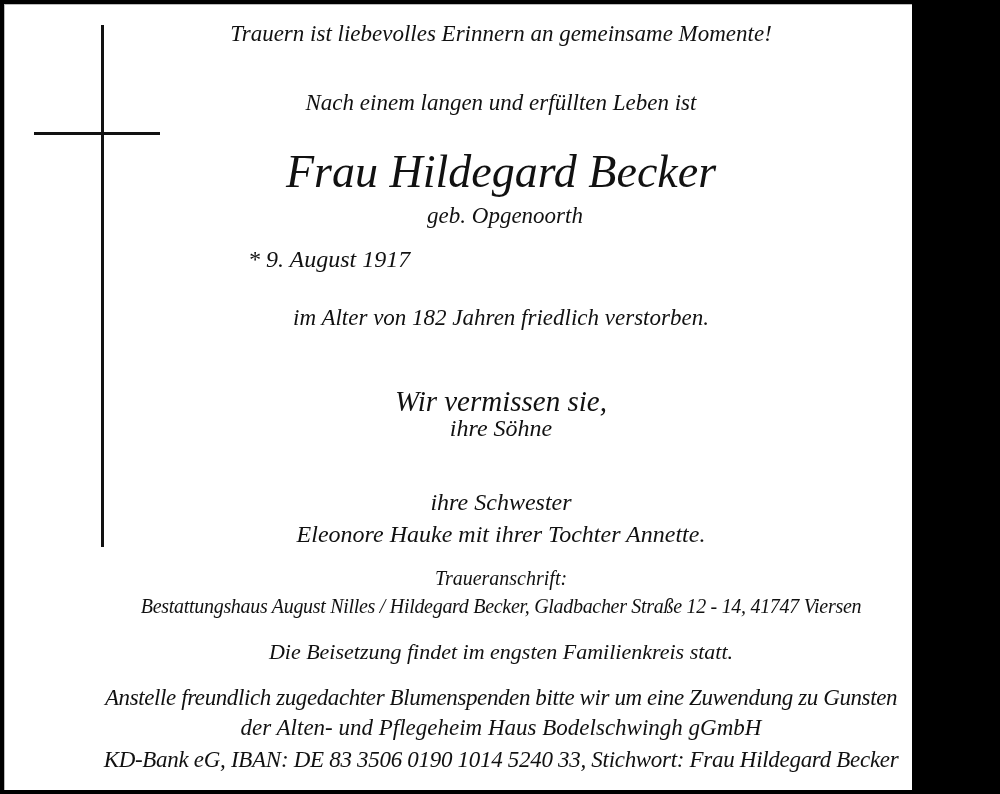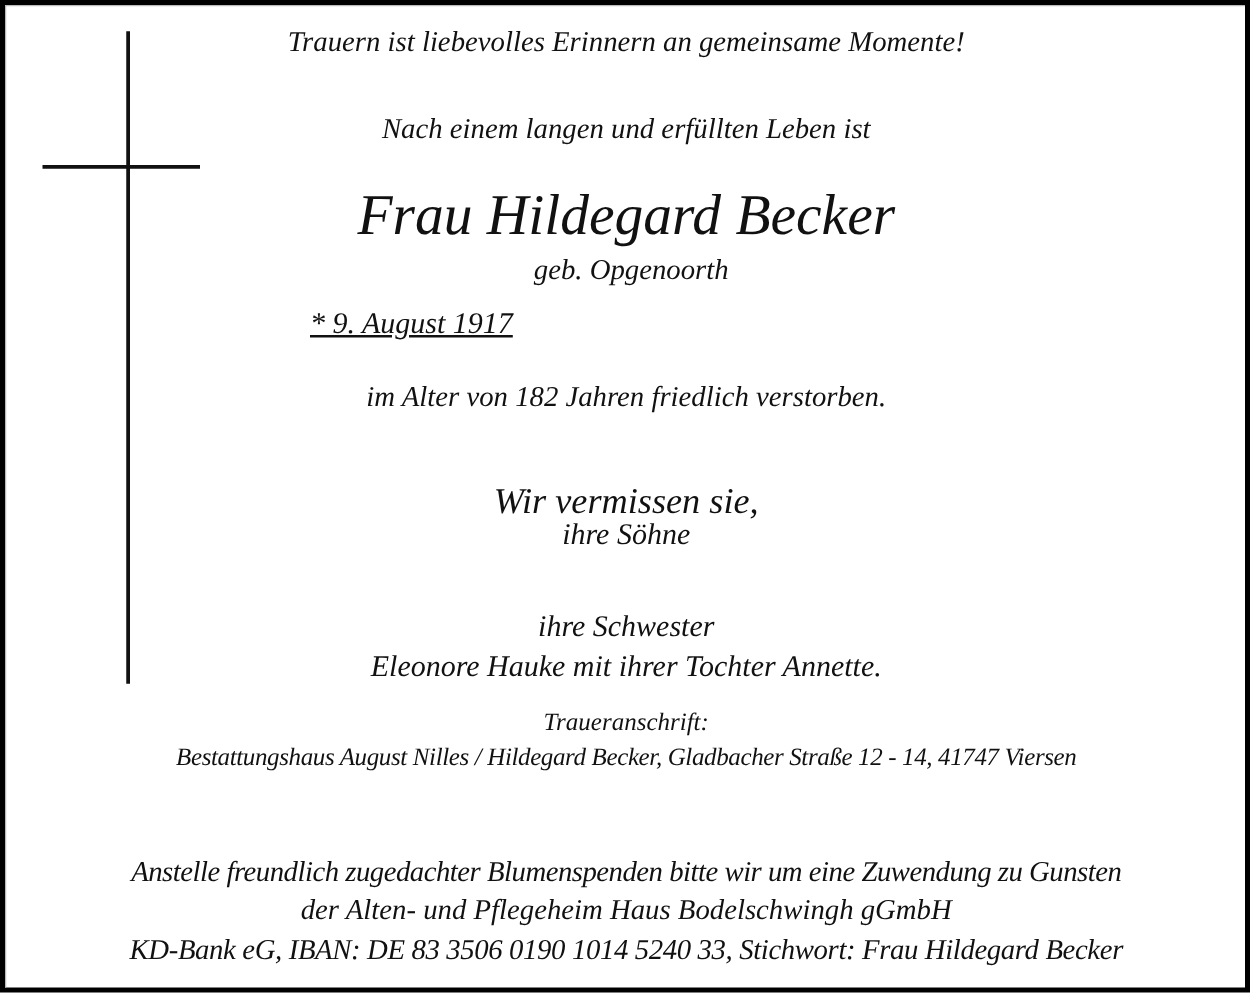--- a/index.html
+++ b/index.html
@@ -3,37 +3,37 @@
   <meta charset="utf-8">
   <style>
     html, body { margin: 0; padding: 0; }
     body {
       width: 1000px; height: 794px; position: relative; overflow: hidden;
       background: #000;
       font-family: "DejaVu Serif", "Liberation Serif", serif;
       color: #111;
     }
     .card {
-      position: absolute; left: 4px; top: 4px; width: 992px; height: 786px;
+      position: absolute; left: 4px; top: 4px; width: 908px; height: 786px;
       background: #fff; box-sizing: border-box;
       border-top: 1px solid #bbb; border-left: 1px solid #bbb;
     }
     .cross-v { position: absolute; left: 96px; top: 20px; width: 3px; height: 522px; background: #111; }
     .cross-h { position: absolute; left: 29px; top: 127px; width: 126px; height: 3px; background: #111; }
     .line {
       position: absolute; left: 0; width: 992px; text-align: center;
       font-style: italic; white-space: nowrap;
       font-family: "Liberation Serif", "DejaVu Serif", serif;
     }
     .l-motto  { top: 16px; font-size: 23px; }
     .l-intro  { top: 85px; font-size: 23px; }
     .l-name   { top: 140px; font-size: 46px; }
     .l-maiden { top: 198px; font-size: 23px; left: 0; width: 1000px; padding-left: 0; }
     .dates { position: absolute; top: 241px; font-size: 24px; font-style: italic; white-space: nowrap; font-family: "Liberation Serif", serif; }
-    .d-born { left: 243px; text-decoration: underline; }
+    .d-born { left: 243px; }
     .d-died { left: 521px; }
     .l-age    { top: 300px; font-size: 23px; }
     .l-miss   { top: 380px; font-size: 29px; }
     .l-sons-h { top: 410px; font-size: 24px; }
     .l-sons   { top: 443px; font-size: 24px; }
     .l-sis-h  { top: 484px; font-size: 24px; text-align: center; }
     .l-sis    { top: 516px; font-size: 24px; }
     .l-addr-h { top: 562px; font-size: 20px; }
     .l-addr   { top: 590px; font-size: 20px; letter-spacing: -0.3px; }
     .l-burial { top: 634px; font-size: 22px; }
@@ -60,17 +60,18 @@
   <div class="line l-age">im Alter von 182 Jahren friedlich verstorben.</div>
 
   <div class="line l-miss">Wir vermissen sie,</div>
   <div class="line l-sons-h">ihre Söhne</div>
   <div class="line l-sis-h">ihre Schwester</div>
   <div class="line l-sis">Eleonore Hauke mit ihrer Tochter Annette.</div>
 
   <div class="line l-addr-h">Traueranschrift:</div>
   <div class="line l-addr">Bestattungshaus August Nilles / Hildegard Becker, Gladbacher Straße 12 - 14, 41747 Viersen</div>
 
+  <div class="line l-burial">Die Beisetzung findet im engsten Familienkreis statt.</div>
 
   <div class="line l-don1">Anstelle freundlich zugedachter Blumenspenden bitte wir um eine Zuwendung zu Gunsten</div>
   <div class="line l-don2">der Alten- und Pflegeheim Haus Bodelschwingh gGmbH</div>
   <div class="line l-don3">KD-Bank eG, IBAN: DE 83 3506 0190 1014 5240 33, Stichwort: Frau Hildegard Becker</div>
 </div>
 
 </body></html>

